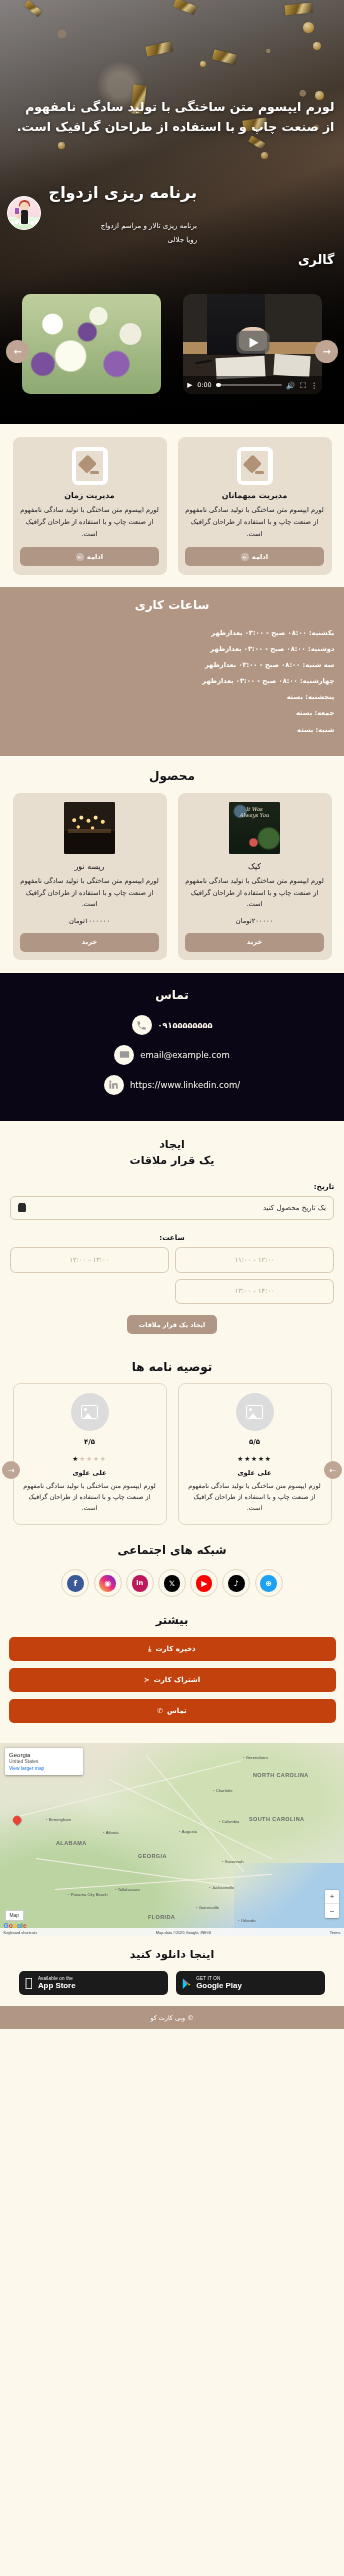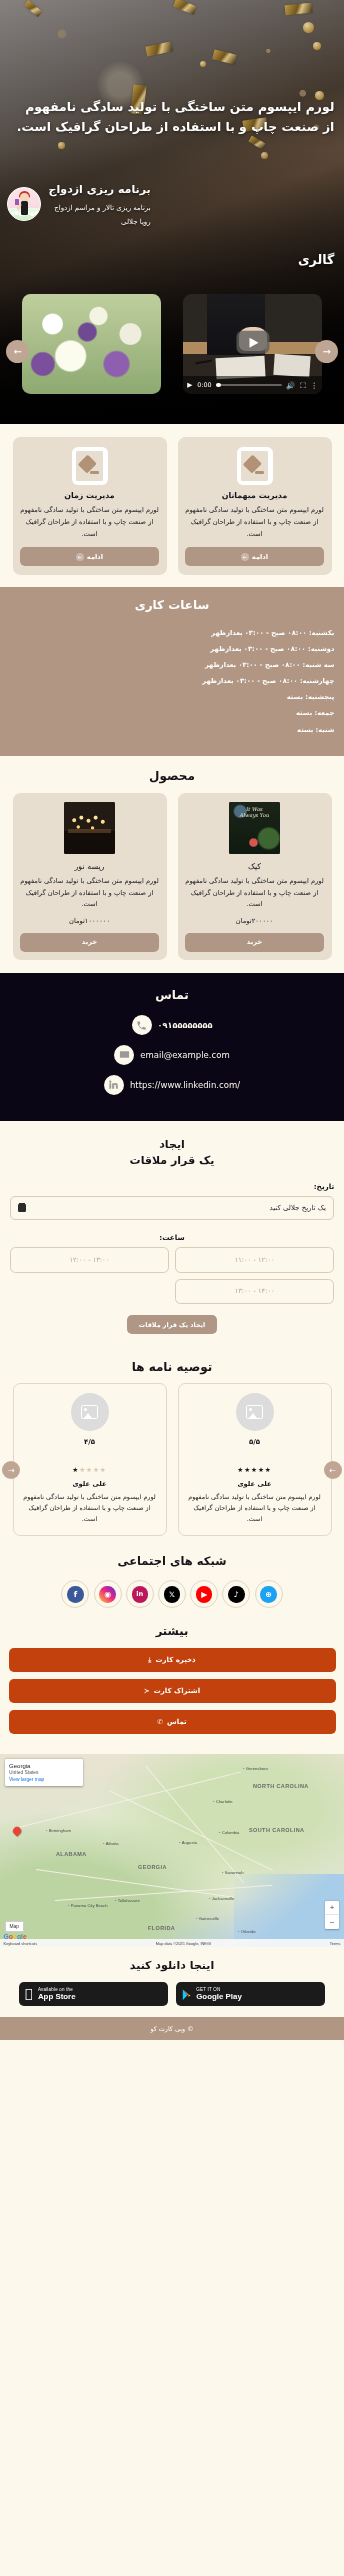--- a/index.html
+++ b/index.html
@@ -79,25 +79,25 @@
   .hero-profile {
     position: absolute;
     top: 182px; right: 7.3px; left: 7.3px;
     display: flex;
     align-items: center;
     justify-content: flex-end;
     gap: 7.3px;
   }
   .hero-profile-text { text-align: right; color: #fff; }
   .hp-name {
-    font-size: 11px; font-weight: 700; line-height: 1.4;
+    font-size: 16px; font-weight: 700; line-height: 1.4;
     text-shadow: 0 0.6px 3px rgba(0,0,0,.6);
   }
   .hp-role {
-    font-size: 7px; font-weight: 400; margin-top: 7px;
+    font-size: 7px; font-weight: 400; margin-top: 18px;
     text-shadow: 0 0.6px 2.4px rgba(0,0,0,.6);
   }
   .hp-person {
     font-size: 7px; font-weight: 400; margin-top: 5.5px;
     text-shadow: 0 0.6px 2.4px rgba(0,0,0,.6);
   }
   .avatar {
     width: 34px; height: 34px; border-radius: 50%;
     background: linear-gradient(#fbe5ea, #f6d4dd);
     border: 1.2px solid #fff;
@@ -489,21 +489,21 @@
   }
   .ph-ico::before {
     content:""; position:absolute; left:1.8px; top:1.8px; width:3px; height:3px;
     border-radius:50%; background:#fff;
   }
   .ph-ico::after {
     content:""; position:absolute; left:1.8px; bottom:0;
     border-left:4.9px solid transparent; border-right:4.9px solid transparent;
     border-bottom:5.5px solid #fff;
   }
-  .testi-score { font-size: 7px; font-weight: 700; color: #15141a; margin-bottom: 20px; }
+  .testi-score { font-size: 7px; font-weight: 700; color: #15141a; margin-bottom: 9px; }
   .stars { font-size: 6.7px; letter-spacing: 0.9px; margin-bottom: 5.5px; }
   .stars .on { color: #1c1c1c; }
   .stars .off { color: #d6c8b5; }
   .testi-name { font-size: 6.7px; font-weight: 700; color: #15141a; margin-bottom: 4.2px; }
   .testi-text { font-size: 6.4px; line-height: 1.75; color: #1a1a1f; }
   .testi-nav {
     position: absolute;
     top: 78px;
     width: 18px; height: 18px;
     border-radius: 50%;
@@ -845,21 +845,21 @@
 
 <section class="appt">
   <h2>
     <span>ایجاد</span><br>
     <span>یک قرار ملاقات</span>
   </h2>
 
   <div class="field-label">تاریخ:</div>
   <div class="date-input">
     <span class="cal-ico"></span>
-    <span class="di-text">یک تاریخ جلالی کنید</span>
+    <span class="di-text">یک تاریخ محصول کنید</span>
   </div>
 
   <div class="field-label" style="text-align:center">ساعت:</div>
   <div class="slots">
     <button class="slot">۱۲:۰۰ - ۱۱:۰۰</button>
     <button class="slot">۱۳:۰۰ - ۱۲:۰۰</button>
     <button class="slot">۱۴:۰۰ - ۱۳:۰۰</button>
   </div>
 
   <button class="btn-appt">ایجاد یک قرار ملاقات</button>

